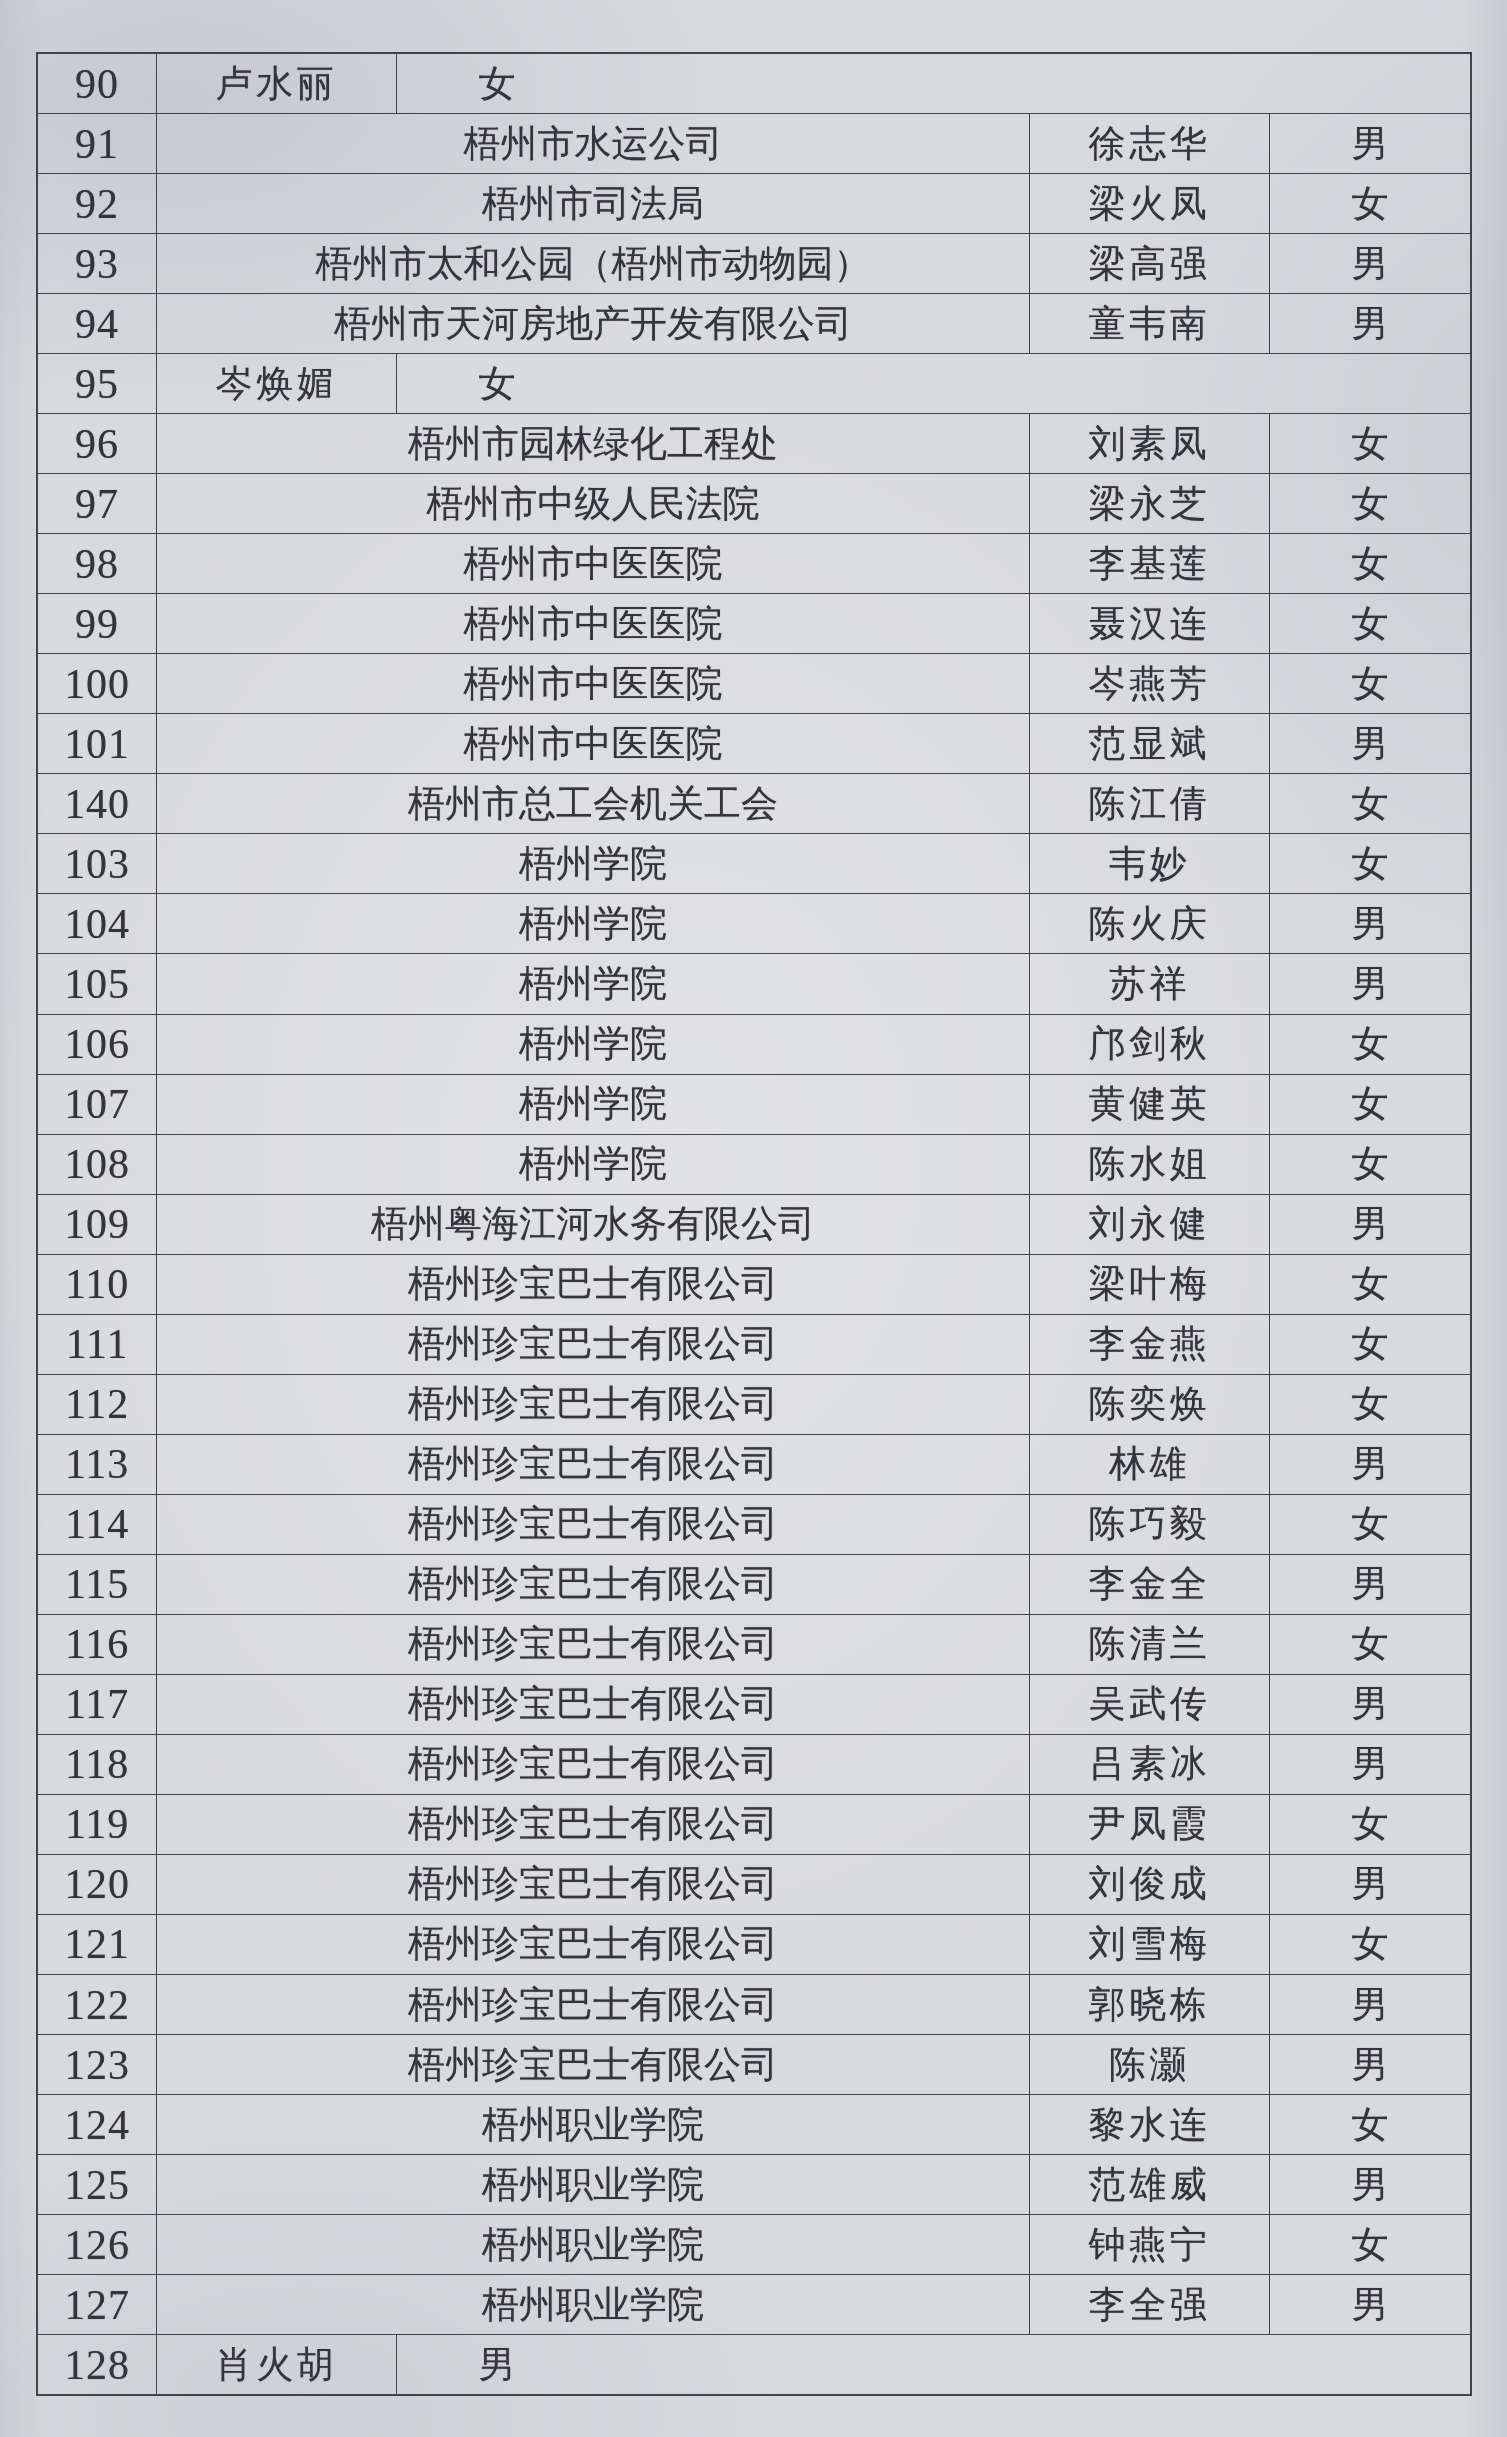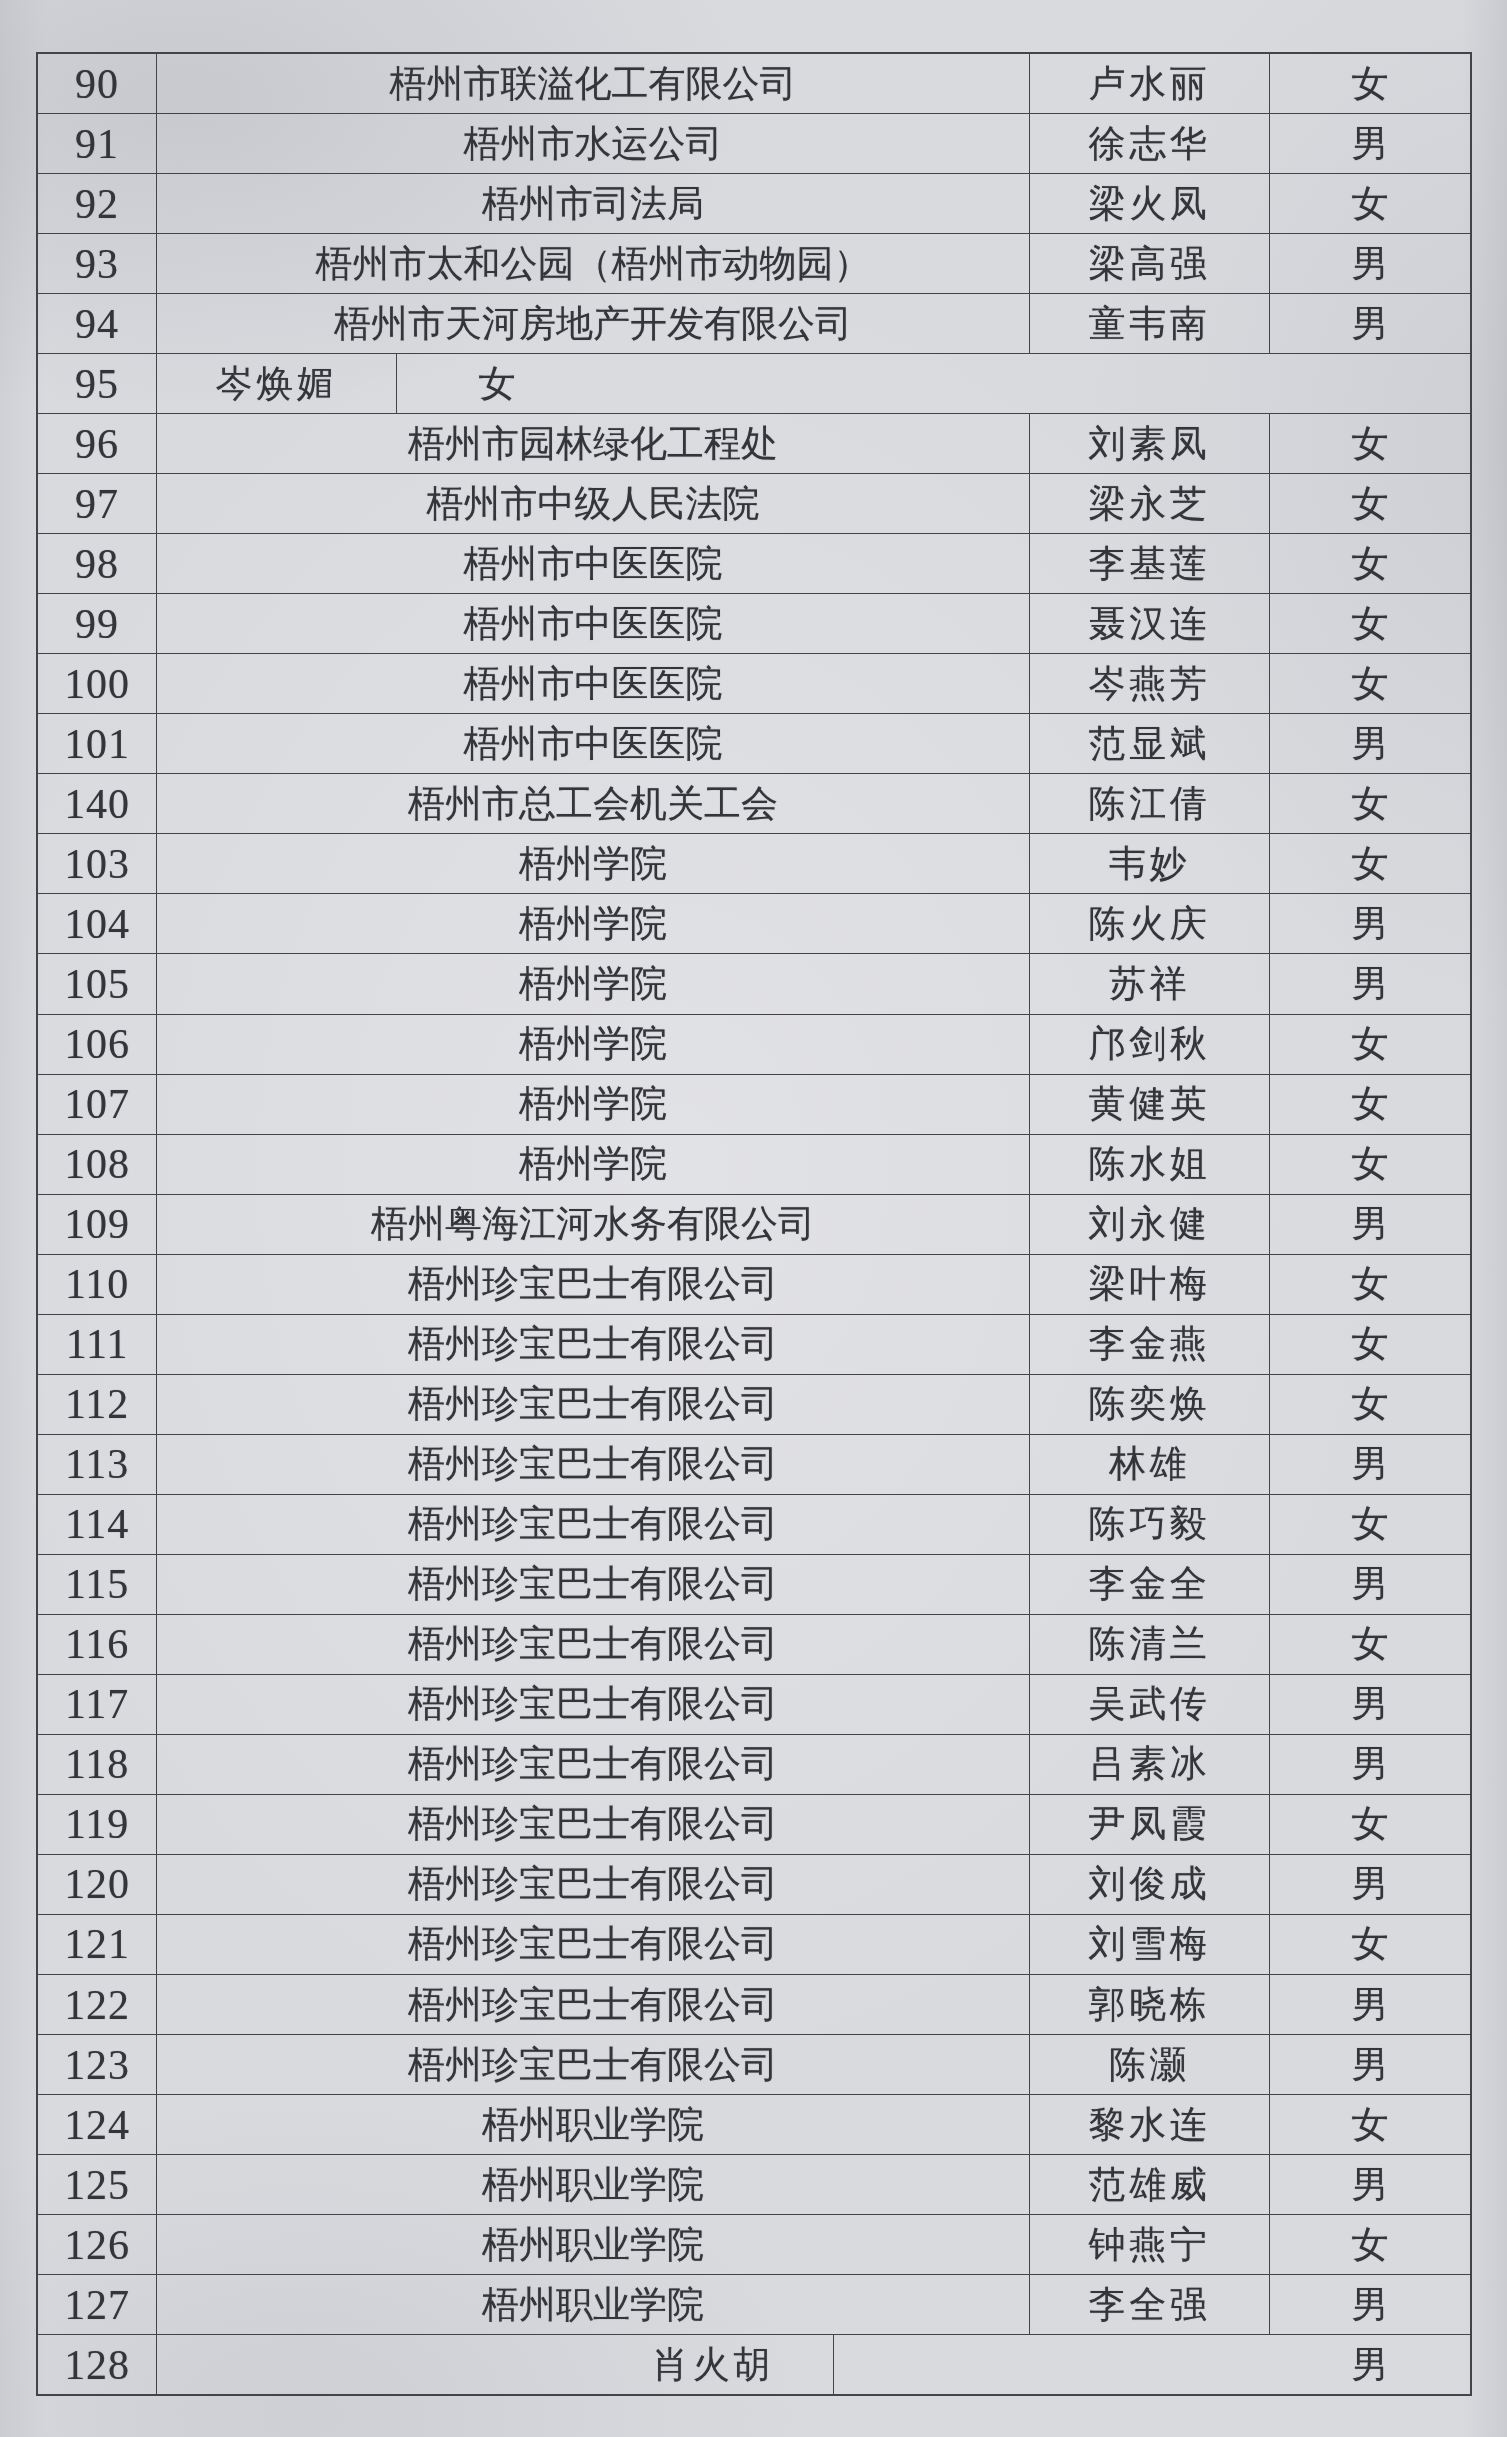--- a/index.html
+++ b/index.html
@@ -31,21 +31,21 @@
     box-sizing: border-box;
     display: flex;
     flex-direction: column;
   }
   .row {
     flex: 1 1 0;
     display: flex;
     border-bottom: 1.8px solid #43444a;
     min-height: 0;
   }
-  .row:last-child { border-bottom: none; justify-content: space-between; }
+  .row:last-child { border-bottom: none; }
   .cell {
     display: flex;
     align-items: center;
     justify-content: center;
     border-right: 1.8px solid #43444a;
     box-sizing: border-box;
     color: #34353b;
     text-shadow: 0 0 0.9px rgba(52,53,59,0.55);
     white-space: nowrap;
     overflow: hidden;
@@ -71,21 +71,20 @@
     font-size: 37px;
   }
 </style>
 </head>
 <body>
 
 <div class="page">
   <div class="roster">
       <div class="row">
         <div class="cell c-no">90</div>
-        <div class="cell c-org">梧州市联溢化工有限公司</div>
         <div class="cell c-name">卢水丽</div>
         <div class="cell c-gender">女</div>
       </div>
       <div class="row">
         <div class="cell c-no">91</div>
         <div class="cell c-org">梧州市水运公司</div>
         <div class="cell c-name">徐志华</div>
         <div class="cell c-gender">男</div>
       </div>
       <div class="row">

